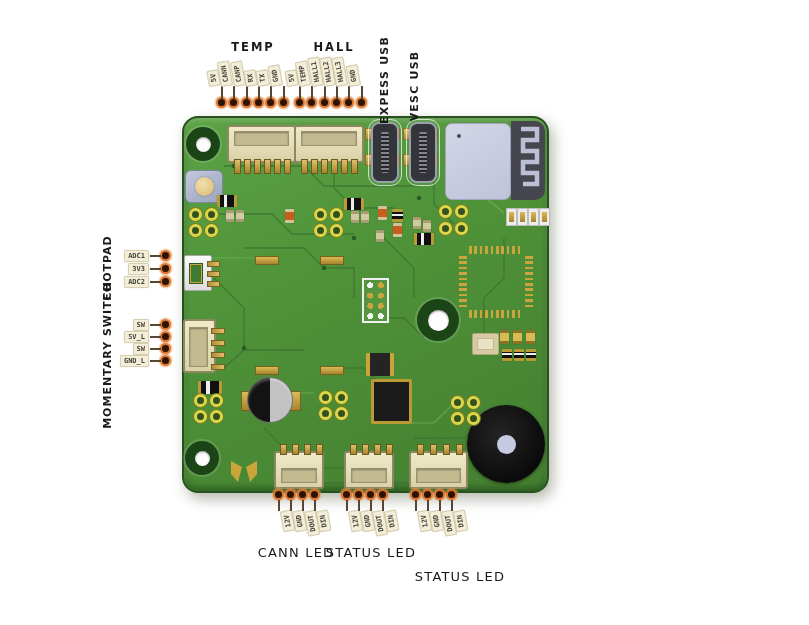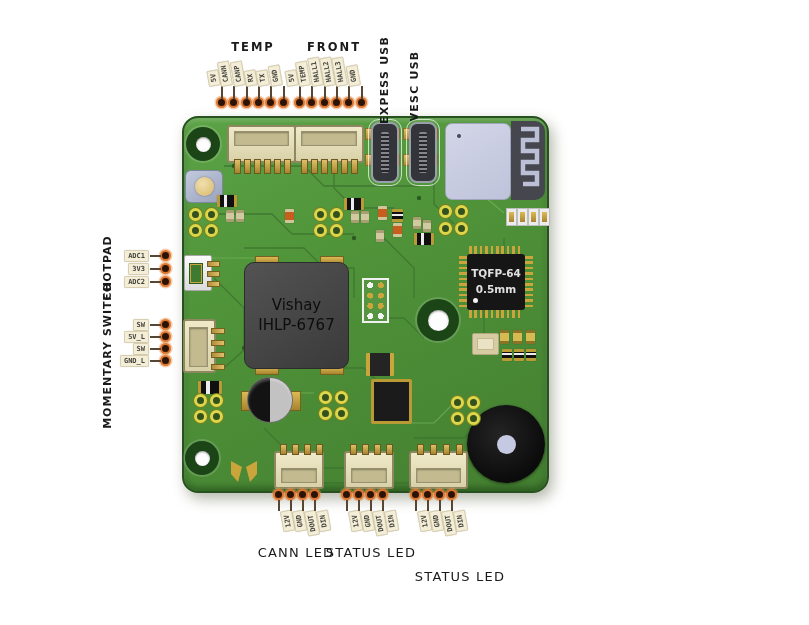--- a/index.html
+++ b/index.html
@@ -189,37 +189,26 @@
     <div class="c cpad" style="left:322px;top:90px;width:9px;height:16px;"></div>
     <div class="c cpad" style="left:333px;top:90px;width:9px;height:16px;"></div>
     <div class="c cpad" style="left:344px;top:90px;width:9px;height:16px;"></div>
     <div class="c cpad" style="left:355px;top:90px;width:9px;height:16px;"></div>
 
     <div class="c" style="left:273px;top:126px;width:78px;height:76px;">
       <div class="c pins-h" style="left:12px;top:2px;width:54px;height:8px;"></div>
       <div class="c pins-h" style="left:12px;top:66px;width:54px;height:8px;"></div>
       <div class="c pins-v" style="left:2px;top:12px;width:8px;height:52px;"></div>
       <div class="c pins-v" style="left:68px;top:12px;width:8px;height:52px;"></div>
-      <div class="c tqfp-body" style="left:10px;top:10px;width:58px;height:56px;">
-        <div>TQFP-64</div>
-        <div>0.5mm</div>
-        <div class="c tqfp-dot" style="left:6px;top:44px;"></div>
-      </div>
     </div>
 
     <div class="c goldtab" style="left:71px;top:138px;width:22px;height:7px;"></div>
     <div class="c goldtab" style="left:136px;top:138px;width:22px;height:7px;"></div>
     <div class="c goldtab" style="left:71px;top:248px;width:22px;height:7px;"></div>
     <div class="c goldtab" style="left:136px;top:248px;width:22px;height:7px;"></div>
-    <div class="c chip" style="left:60px;top:144px;width:103px;height:105px;">
-      <div class="ind-txt">
-        <div>Vishay</div>
-        <div>IHLP-6767</div>
-      </div>
-    </div>
 
     <div class="c goldtab" style="left:57px;top:273px;width:12px;height:18px;"></div>
     <div class="c goldtab" style="left:103px;top:273px;width:12px;height:18px;"></div>
     <div class="c ecap" style="left:63px;top:259px;width:44px;height:44px;"></div>
 
     <div class="c comp8" style="left:178px;top:160px;width:23px;height:41px;
          background-image:
            radial-gradient(circle at 27% 13%, #f5f5f5 0 3px, rgba(0,0,0,0) 3px),
            radial-gradient(circle at 73% 13%, #c9a53c 0 3px, rgba(0,0,0,0) 3px),
            radial-gradient(circle at 27% 38%, #c9a53c 0 3px, rgba(0,0,0,0) 3px),
@@ -347,21 +336,21 @@
       <div class="dot" style="left: 265px; top: 97px;"></div>
       <div class="lineV" style="left: 270.25px; top: 86px; height: 13px;"></div>
       <div class="c" style="left: 270px; top: 85px; width: 0px; height: 0px;">
         <span class="pinlabel rotup">TX</span>
       </div>
       <div class="dot" style="left: 278px; top: 97px;"></div>
       <div class="lineV" style="left: 283.25px; top: 86px; height: 13px;"></div>
       <div class="c" style="left: 283px; top: 85px; width: 0px; height: 0px;">
         <span class="pinlabel rotup">GND</span>
       </div>
-      <div class="grouptitle" style="left: 334px; top: 47px;">FRONT</div>
+      <div class="grouptitle" style="left: 334px; top: 47px;">HALL</div>
       <div class="dot" style="left: 294px; top: 97px;"></div>
       <div class="lineV" style="left: 299.25px; top: 86px; height: 13px;"></div>
       <div class="c" style="left: 299px; top: 85px; width: 0px; height: 0px;">
         <span class="pinlabel rotup">5V</span>
       </div>
       <div class="dot" style="left: 306px; top: 97px;"></div>
       <div class="lineV" style="left: 311.25px; top: 86px; height: 13px;"></div>
       <div class="c" style="left: 311px; top: 85px; width: 0px; height: 0px;">
         <span class="pinlabel rotup">TEMP</span>
       </div>

